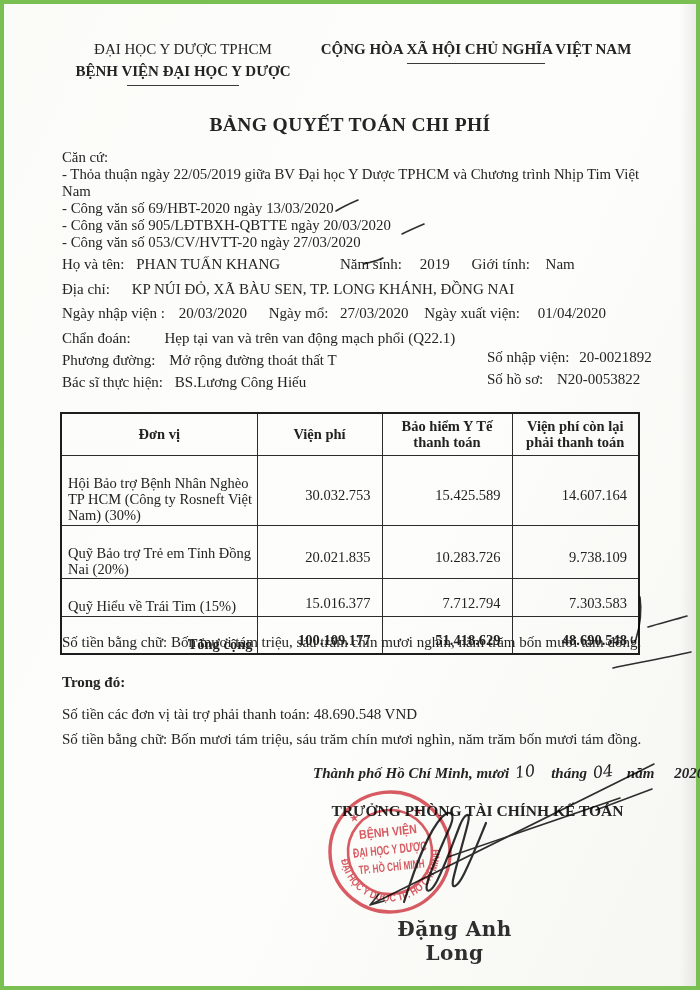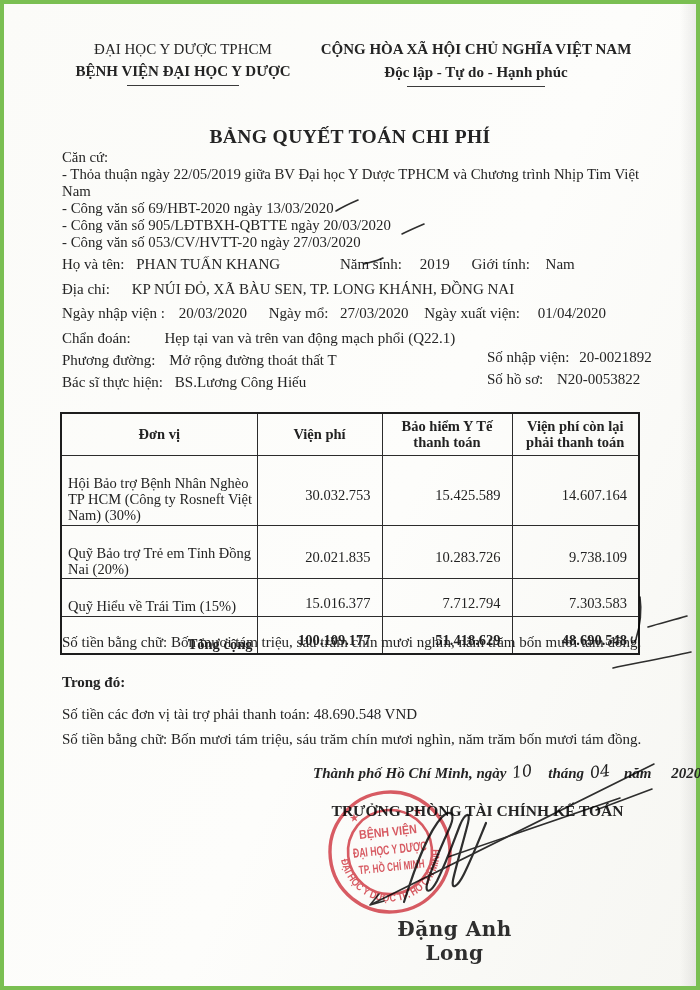--- a/index.html
+++ b/index.html
@@ -41,25 +41,24 @@
   <div class="sheet"></div>
 
   <div class="t ctr" style="left:58px;top:40px;width:250px;">
     <div>ĐẠI HỌC Y DƯỢC TPHCM</div>
     <div class="b" style="margin-top:3px;">BỆNH VIỆN ĐẠI HỌC Y DƯỢC</div>
     <div class="uline" style="width:112px;"></div>
   </div>
 
   <div class="t ctr" style="left:320px;top:40px;width:312px;">
     <div class="b">CỘNG HÒA XÃ HỘI CHỦ NGHĨA VIỆT NAM</div>
-    <div class="b" style="margin-top:4px;">Độc lập - Tự do - Hạnh phúc</div>
     <div class="uline" style="width:138px;"></div>
   </div>
 
-  <div class="t ctr b" style="left:0;top:125px;width:700px;font-size:19.5px;letter-spacing:.4px;">BẢNG QUYẾT TOÁN CHI PHÍ</div>
+  <div class="t ctr b" style="left:0;top:113px;width:700px;font-size:19.5px;letter-spacing:.4px;">BẢNG QUYẾT TOÁN CHI PHÍ</div>
 
   <div class="t wrap" style="left:62px;top:149px;width:592px;font-size:14.8px;line-height:17px;">
     <div>Căn cứ:</div>
     <div>- Thỏa thuận ngày 22/05/2019 giữa BV Đại học Y Dược TPHCM và Chương trình Nhịp Tim Việt Nam</div>
     <div>- Công văn số 69/HBT-2020 ngày 13/03/2020</div>
     <div>- Công văn số 905/LĐTBXH-QBTTE ngày 20/03/2020</div>
     <div>- Công văn số 053/CV/HVTT-20 ngày 27/03/2020</div>
   </div>
 
   <div class="t" style="left:62px;top:255px;">
@@ -149,21 +148,21 @@
     </tr>
   </tbody>
     </table>
 
   <div class="t wrap" style="left:62px;top:632px;width:606px;line-height:21.5px;">Số tiền bằng chữ: Bốn mươi tám triệu, sáu trăm chín mươi nghìn, năm trăm bốn mươi tám đồng.</div>
   <div class="t b" style="left:62px;top:673px;">Trong đó:</div>
   <div class="t" style="left:62px;top:705px;">Số tiền các đơn vị tài trợ phải thanh toán: 48.690.548 VND</div>
   <div class="t wrap" style="left:62px;top:729px;width:606px;line-height:21.5px;">Số tiền bằng chữ: Bốn mươi tám triệu, sáu trăm chín mươi nghìn, năm trăm bốn mươi tám đồng.</div>
 
   <div class="t b i" style="left:313px;top:763px;">
-    <span>Thành phố Hồ Chí Minh, ngày</span>
+    <span>Thành phố Hồ Chí Minh, mươi</span>
     <span class="hand" style="margin-left:2px;">10</span>
     <span style="margin-left:12px;">tháng</span>
     <span class="hand" style="margin-left:2px;">04</span>
     <span style="margin-left:10px;">năm</span>
     <span style="margin-left:16px;">2020</span>
   </div>
 
   <div class="t b ctr" style="left:330px;top:801px;width:295px;font-size:15.5px;">TRƯỞNG PHÒNG TÀI CHÍNH KẾ TOÁN</div>
 
   <svg class="stamp" width="156" height="156" viewBox="0 0 156 156">

